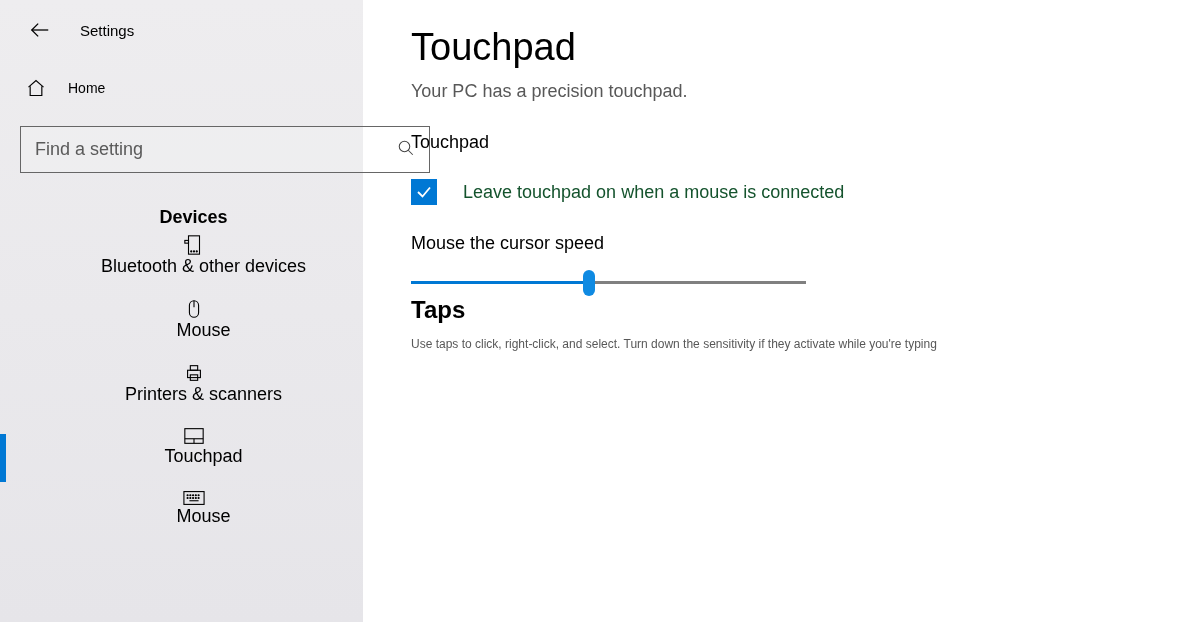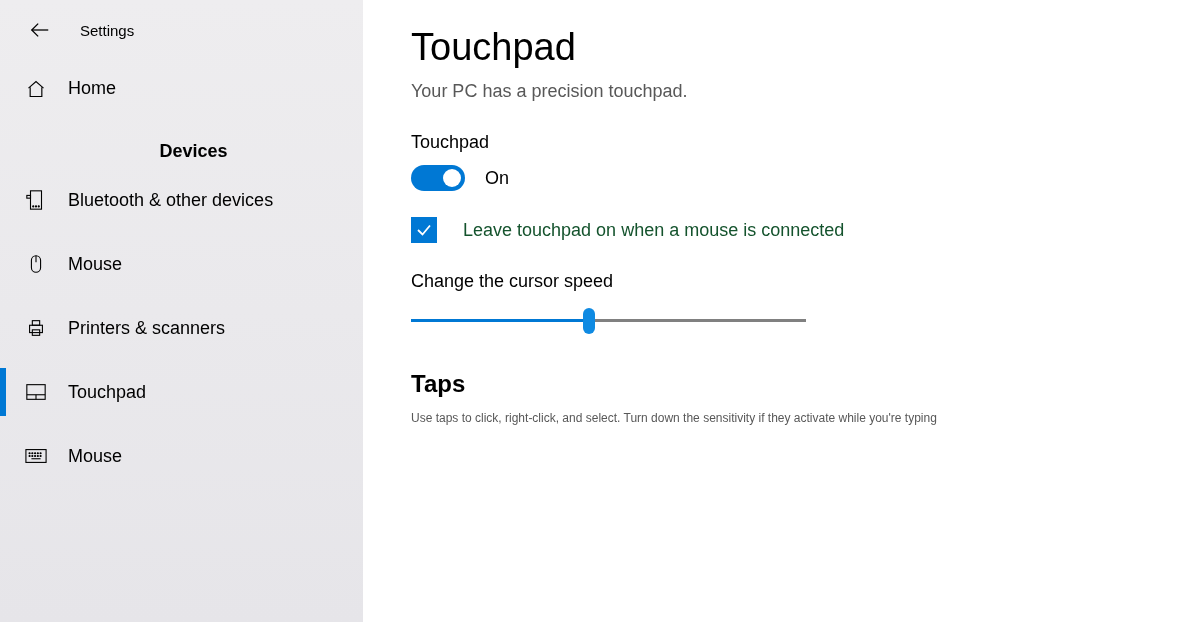--- a/index.html
+++ b/index.html
@@ -49,21 +49,21 @@
       align-items: center;
       padding: 18px 0 18px 24px;
       cursor: pointer;
     }
     .home-row .icon-wrap {
       width: 24px;
       display: flex;
       justify-content: center;
     }
     .home-label {
-      font-size: 18px;
+      font-size: 14px;
       margin-left: 20px;
       color: #000;
     }
     .search-row {
       padding: 10px 20px 10px 20px;
     }
     .search-box {
       display: flex;
       align-items: center;
       justify-content: space-between;
@@ -85,20 +85,21 @@
       color: #000;
       text-align: center;
     }
     .menu-item {
       display: flex;
       align-items: center;
       padding: 0 0 0 24px;
       height: 64px;
       cursor: pointer;
       position: relative;
+      flex-direction: column;
     }
     .menu-item.active::before {
       content: "";
       position: absolute;
       left: 0;
       top: 8px;
       width: 6px;
       height: 48px;
       background: #0078d4;
     }
@@ -215,21 +216,20 @@
       margin-left: -6px;
       width: 12px;
       height: 26px;
       background: #0f8ae2;
       border-radius: 6px;
     }
     .section-heading {
       font-size: 24px;
       font-weight: 600;
       color: #000;
-      margin-top: 36px;
     }
     .section-desc {
       font-size: 12px;
       color: #585858;
       margin-top: 12px;
       max-width: 640px;
       line-height: 1.4;
     }
   </style>
 </head>
@@ -249,20 +249,31 @@
   <div class="home-row">
     <span class="icon-wrap">
       <svg width="20" height="20" viewBox="0 0 24 24" fill="none" stroke="#000" stroke-width="1.4">
         <path d="M3 11 L12 3 L21 11"></path>
         <path d="M5 10 V21 H19 V10"></path>
       </svg>
     </span>
     <span class="home-label">Home</span>
   </div>
 
+  <div class="search-row">
+    <div class="search-box">
+      <span class="search-placeholder">Find a setting</span>
+      <span>
+        <svg width="18" height="18" viewBox="0 0 24 24" fill="none" stroke="#444" stroke-width="1.4">
+          <circle cx="10" cy="10" r="7"></circle>
+          <line x1="21" y1="21" x2="15" y2="15"></line>
+        </svg>
+      </span>
+    </div>
+  </div>
 
   <div class="section-title">Devices</div>
 
   <div class="menu-item">
     <span class="menu-icon">
       <svg width="22" height="22" viewBox="0 0 24 24" fill="none" stroke="#000" stroke-width="1.2">
         <rect x="6" y="2" width="12" height="20"></rect>
         <circle cx="9" cy="19" r="0.6" fill="#000"></circle>
         <circle cx="12" cy="19" r="0.6" fill="#000"></circle>
         <circle cx="15" cy="19" r="0.6" fill="#000"></circle>
@@ -323,37 +334,31 @@
     </span>
     <span class="menu-label">Mouse</span>
   </div>
 </div>
 
 <div class="main">
   <div class="page-title">Touchpad</div>
   <div class="subtitle">Your PC has a precision touchpad.</div>
 
   <div class="subheader">Touchpad</div>
-  <div class="toggle-row">
-    <div class="toggle">
-      <div class="toggle-thumb"></div>
-    </div>
-    <div class="toggle-label">On</div>
-  </div>
 
   <div class="checkbox-row">
     <div class="checkbox">
       <svg width="18" height="18" viewBox="0 0 24 24" fill="none" stroke="#fff" stroke-width="2.4">
         <polyline points="4 12 10 18 20 6"></polyline>
       </svg>
     </div>
     <div class="checkbox-label">Leave touchpad on when a mouse is connected</div>
   </div>
 
-  <div class="slider-label">Change the cursor speed</div>
+  <div class="slider-label">Mouse the cursor speed</div>
   <div class="slider">
     <div class="slider-track-full"></div>
     <div class="slider-track-fill"></div>
     <div class="slider-thumb"></div>
   </div>
 
   <div class="section-heading">Taps</div>
   <div class="section-desc">Use taps to click, right-click, and select. Turn down the sensitivity if they activate while you're typing</div>
 </div>
 

